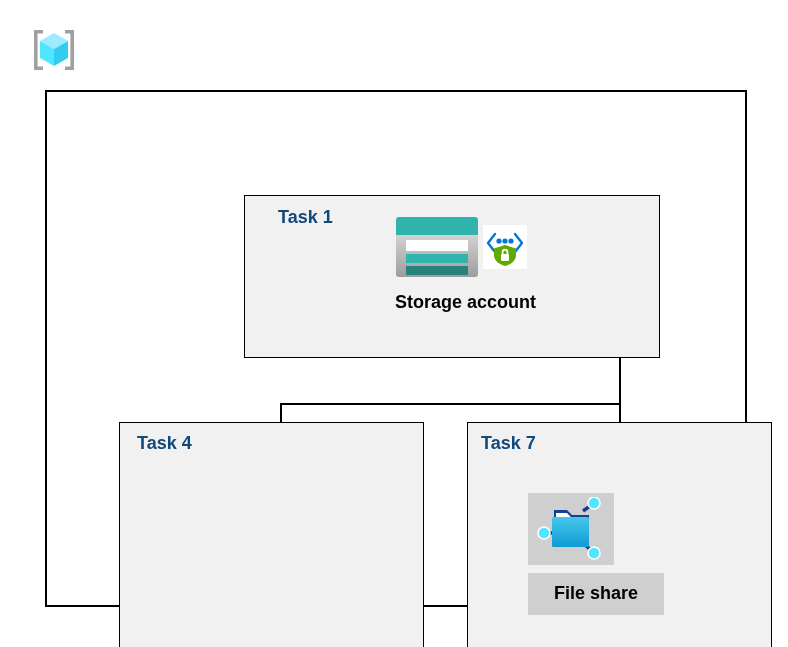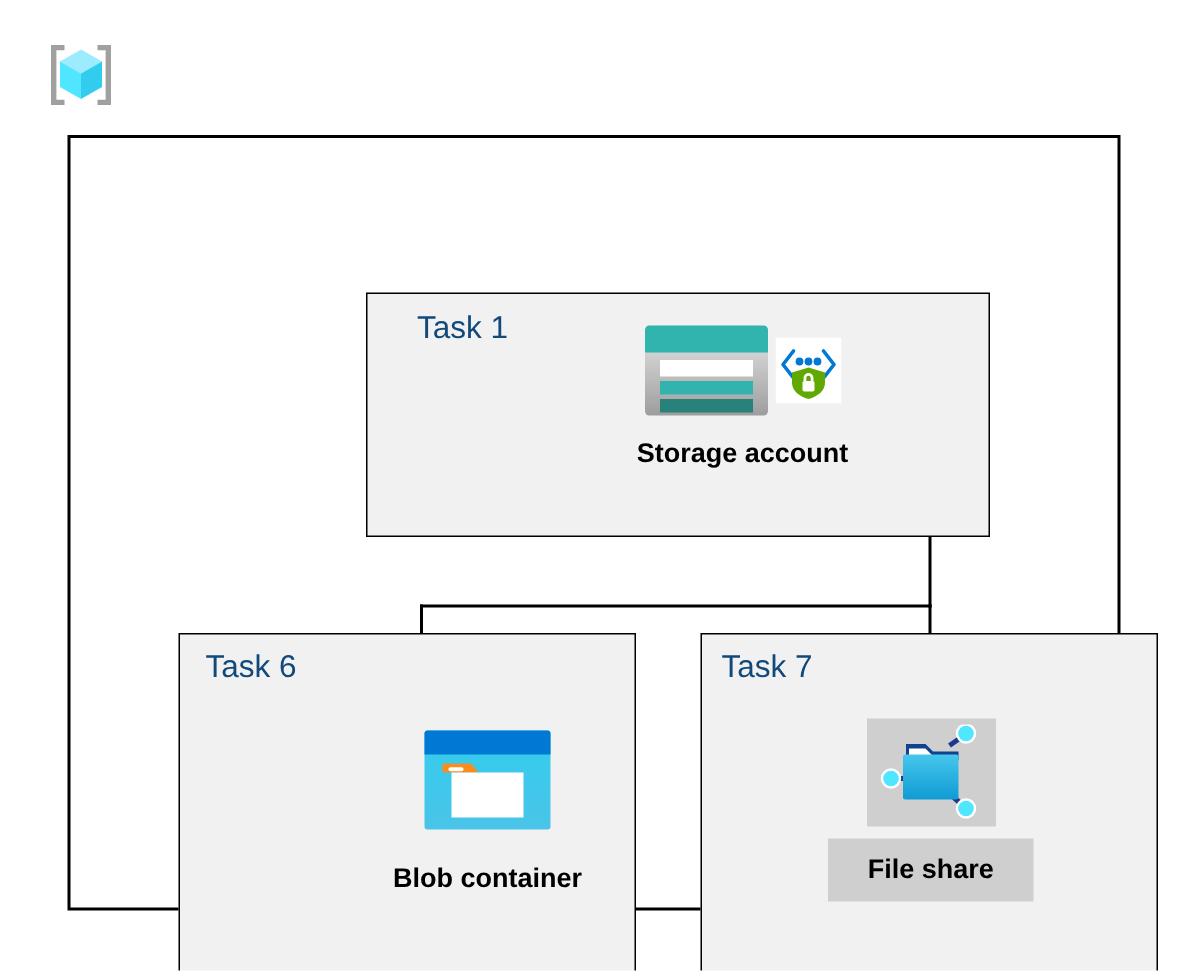--- a/index.html
+++ b/index.html
@@ -56,35 +56,35 @@
     background: #f1f1f1;
     border: 1px solid #000000;
     box-sizing: border-box;
   }
   #task-1-box { left: 197px; top: 103px;  width: 416px; height: 163px; }
   #task-2-box { left: 72px;  top: 330px;  width: 305px; height: 244px; }
   #task-3-box { left: 420px; top: 330px;  width: 305px; height: 244px; }
 
   .task-label {
     position: absolute;
-    font-size: 21px;
-    font-weight: normal;
+    font-size: 18px;
+    font-weight: bold;
     color: #11497b;
     white-space: nowrap;
   }
   #task-1-label { left: 33px; top: 11px; }
   #task-2-label { left: 17px; top: 10px; }
   #task-3-label { left: 13px; top: 10px; }
 
   
   .node {
     position: absolute;
     display: flex;
     flex-direction: column;
-    align-items: center;
+    align-items: flex-start;
   }
   .node-caption {
     font-size: 18px;
     font-weight: bold;
     color: #000000;
     white-space: nowrap;
     text-align: center;
   }
 
   
@@ -98,21 +98,21 @@
   #storage-acct-icon { width: 84px; height: 62px; }
   #managed-identity-icon { width: 44px; height: 44px; margin-left: 4px; }
   #node-storage .node-caption { margin-top: 12px; }
 
   
   #node-blob { left: 105px; top: 62px; width: 200px; }
   #blob-icon { width: 88px; height: 70px; }
   #node-blob .node-caption { margin-top: 20px; }
 
   
-  #node-fileshare { left: 60px; top: 56px; width: 185px; }
+  #node-fileshare { left: 60px; top: 70px; width: 185px; }
   #fileshare-icon-wrap {
     background: #cfcfcf;
     padding: 4px 8px;
     display: flex;
     align-items: center;
     justify-content: center;
   }
   #fileshare-icon { width: 70px; height: 64px; display: block; }
   #node-fileshare .node-caption {
     background: #cfcfcf;
@@ -205,42 +205,22 @@
             <path d="M19.6 29 V27 A2.4 2.4 0 0 1 24.4 27 V29" fill="none" stroke="#ffffff" stroke-width="1.8"></path>
           </svg>
         </span>
 
       </div>
       <div class="node-caption">Storage account</div>
     </div>
   </div>
 
   <div class="task-box" id="task-2-box">
-    <span class="task-label" id="task-2-label">Task 6</span>
-
-    <div class="node" id="node-blob">
-      <span id="blob-icon">
-        <svg viewBox="0 0 88 70" width="88" height="70" aria-hidden="true">
-          <defs>
-            <linearGradient id="blob-body" x1="0" y1="0" x2="0" y2="1">
-              <stop offset="0" stop-color="#32cdee"></stop>
-              <stop offset="1" stop-color="#4ac4e8"></stop>
-            </linearGradient>
-          </defs>
-          <rect x="2" y="2" width="84" height="66" rx="2" fill="url(#blob-body)"></rect>
-          <path d="M4 2 H84 A2 2 0 0 1 86 4 V18 H2 V4 A2 2 0 0 1 4 2 Z" fill="#0078d4"></path>
-
-          <path d="M14 24 H33 L38 30 H14 Z" fill="#f78d1e"></path>
-          <rect x="18" y="26.5" width="10" height="2.6" rx="1.3" fill="#ffffff"></rect>
-
-          <rect x="20" y="30" width="48" height="30" fill="#ffffff"></rect>
-        </svg>
-      </span>
-      <div class="node-caption">Blob container</div>
-    </div>
+    <span class="task-label" id="task-2-label">Task 4</span>
+
   </div>
 
   <div class="task-box" id="task-3-box">
     <span class="task-label" id="task-3-label">Task 7</span>
 
     <div class="node" id="node-fileshare">
       <div id="fileshare-icon-wrap">
         <span id="fileshare-icon">
           <svg viewBox="0 0 70 64" width="70" height="64" aria-hidden="true">
             <defs>

